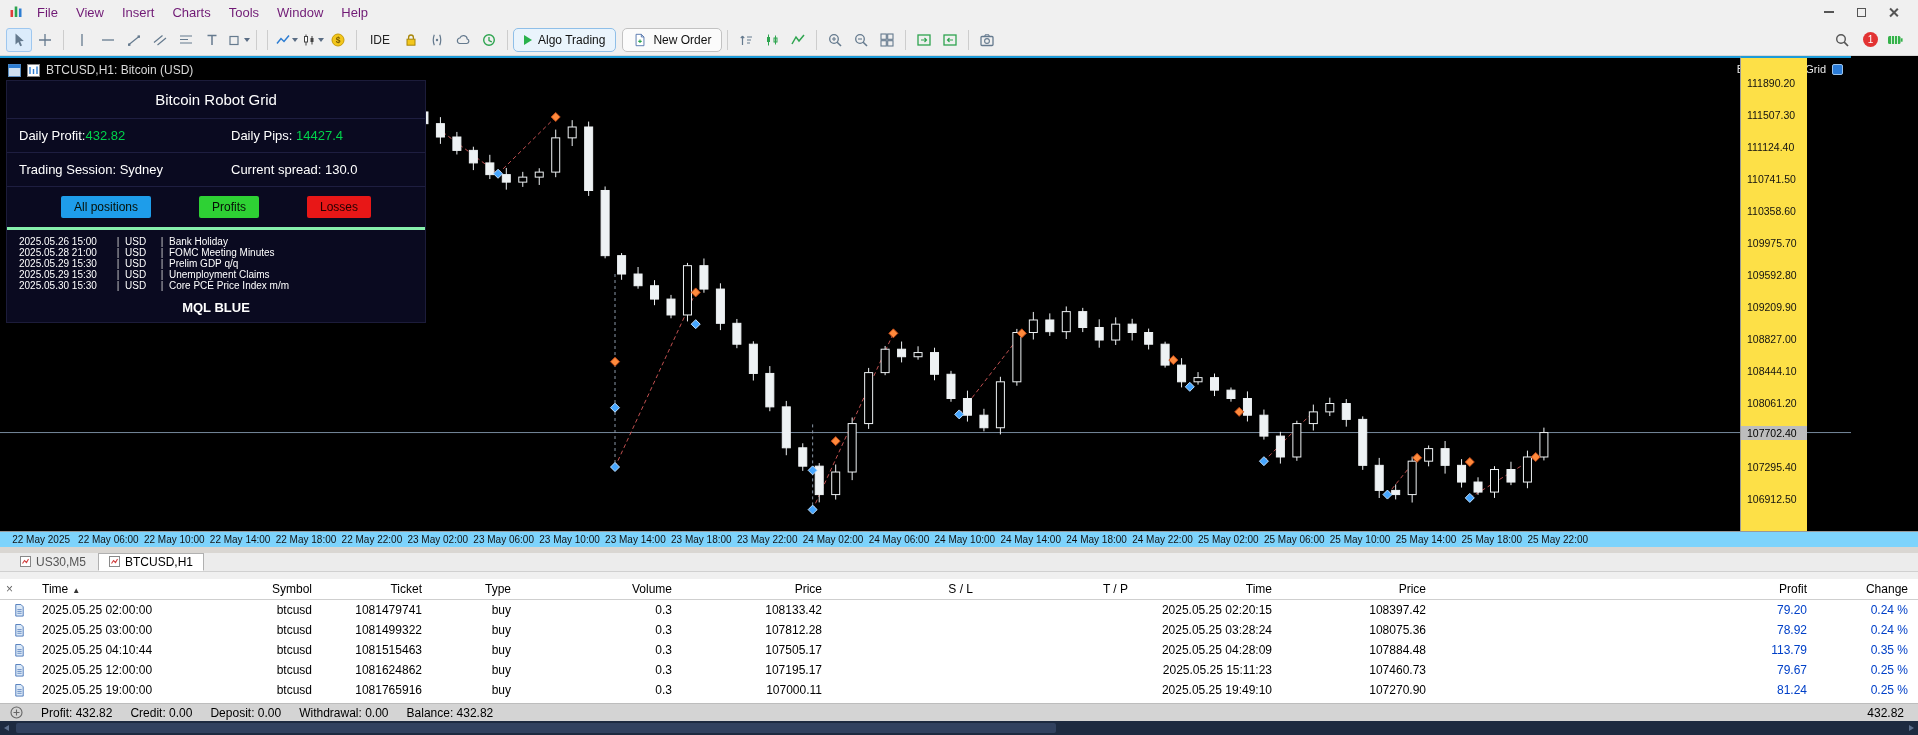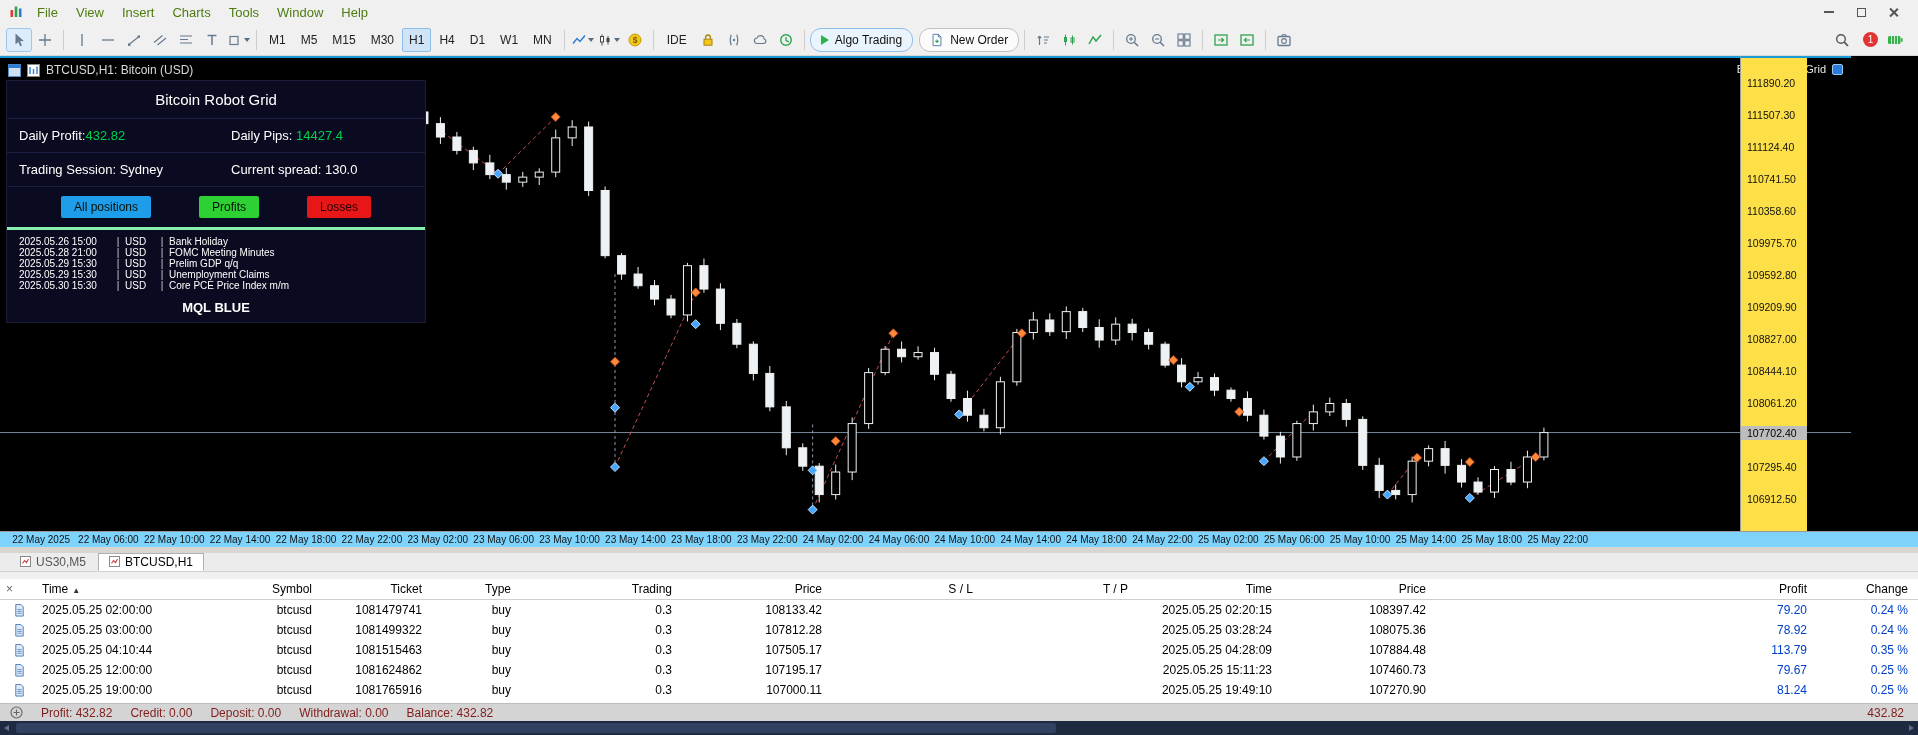--- a/index.html
+++ b/index.html
@@ -2,21 +2,21 @@
 <html><head>
 <meta charset="utf-8">
 <style>
   * { margin:0; padding:0; box-sizing:border-box; }
   body { width:1918px; height:735px; font-family:"Liberation Sans", sans-serif; background:#fff; }
   .app { position:relative; width:1918px; height:735px; overflow:hidden; background:#f0f0f0;
          --cols: 36px 164px 120px 110px 89px 161px 150px 151px 155px 144px 154px 381px 101px; }
 
   
   .menubar { position:absolute; top:0; left:0; width:100%; height:24px; background:#f0f0f0;
-             display:flex; align-items:center; padding:0 6px; font-size:13px; color:#4d7c0f; }
+             display:flex; align-items:center; padding:0 6px; font-size:13px; color:#701a75; }
   .mt-logo { width:16px; height:16px; margin:0 4px 0 2px; }
   .mt-logo svg { width:16px; height:16px; display:block; }
   .menu-item { padding:3px 9px; cursor:default; }
   .win-controls { margin-left:auto; display:flex; gap:18px; padding-right:12px; align-items:center; }
   .wc { display:flex; align-items:center; justify-content:center; width:14px; height:14px; }
   .min-glyph { width:10px; height:0; border-bottom:2px solid #555; }
   .max-glyph { width:9px; height:9px; border:1.5px solid #555; }
   .close-x { position:relative; width:11px; height:11px; }
   .close-x::before, .close-x::after { content:""; position:absolute; left:5px; top:0; width:1.6px; height:11px; background:#555; }
   .close-x::before { transform:rotate(45deg); } .close-x::after { transform:rotate(-45deg); }
@@ -29,21 +29,21 @@
   .tb.pressed { background:#dcecfb; border:1px solid #9ec7ef; }
   .tb svg { width:16px; height:16px; display:block; }
   .caret { width:0; height:0; border-left:3.5px solid transparent; border-right:3.5px solid transparent;
            border-top:4px solid #5a6d84; margin-left:1px; }
   .sep { width:1px; height:20px; background:#cdcdcd; margin:0 5px; flex:none; }
   .tf-group { display:flex; gap:1px; }
   .tf { padding:4px 6px; font-size:12px; color:#222; border-radius:2px; border:1px solid transparent; background:transparent; }
   .tf.active { background:#cfe4f7; border-color:#8fbfe8; }
   .tb-text { font-size:12px; padding:4px 8px; background:transparent; border:none; color:#222; }
   .btn-labeled { display:flex; align-items:center; gap:6px; font-size:12px; color:#111; background:#fbfbfb;
-                 border:1px solid #c2c2c2; border-radius:11px; padding:3px 10px; height:24px; flex:none; }
+                 border:1px solid #c2c2c2; border-radius:5px; padding:3px 10px; height:24px; flex:none; }
   .btn-labeled.algo { background:#eaf4fc; border-color:#8fbfe8; }
   .play-icon { width:0; height:0; border-top:5px solid transparent; border-bottom:5px solid transparent; border-left:8px solid #2bb24c; }
   .tbar-right { margin-left:auto; display:flex; align-items:center; gap:8px; padding-right:8px; }
   .badge { min-width:15px; height:15px; border-radius:8px; background:#e23333; color:#fff; font-size:10px;
            display:flex; align-items:center; justify-content:center; padding:0 3px; }
   .battery svg { width:18px; height:16px; display:block; }
 
   
   .chartwin { position:absolute; top:56px; left:0; width:1918px; height:613px; background:#000; }
   .plot { position:absolute; top:0; left:0; width:1851px; height:475px; background:#000; border-top:2px solid #1d9bd8; overflow:hidden; }
@@ -96,21 +96,21 @@
   .trow { display:grid; grid-template-columns:var(--cols); height:20px; align-items:center; font-size:12px; background:#fff; }
   .cell { padding-right:8px; text-align:right; white-space:nowrap; overflow:hidden; }
   .cell.left { text-align:left; padding-left:6px; padding-right:0; }
   .cell.icon { text-align:left; padding-left:14px; display:flex; align-items:center; }
   .cell.icon svg { width:11px; height:13px; display:block; }
   .bluev { color:#0040c8; }
   .sort-arrow { font-size:8px; color:#333; margin-left:4px; }
   .tb-close { color:#666; font-size:12px; padding-left:8px; }
 
   .tb-footer { position:absolute; top:703px; left:0; width:100%; height:18px; background:#d4d4d4;
-               border-top:1px solid #bdbdbd; display:flex; align-items:center; gap:18px; padding:0 10px; font-size:12px; color:#7f1d1d; }
+               border-top:1px solid #bdbdbd; display:flex; align-items:center; gap:18px; padding:0 10px; font-size:12px; color:#000000; }
   .sum-ic svg { width:13px; height:13px; display:block; }
   .tb-total { margin-left:auto; padding-right:4px; }
 
   
   .bottom-scroll { position:absolute; top:721px; left:0; width:100%; height:14px; background:#1d2a40; }
   .bs-thumb { position:absolute; left:16px; top:2px; width:1040px; height:10px; background:#31415f; border-radius:2px; }
   .bs-arrow { position:absolute; top:4px; width:0; height:0; }
   .bs-arrow.l { left:4px; border-top:3.5px solid transparent; border-bottom:3.5px solid transparent; border-right:5px solid #5d6f8c; }
   .bs-arrow.r { right:4px; border-top:3.5px solid transparent; border-bottom:3.5px solid transparent; border-left:5px solid #5d6f8c; }
 </style>
@@ -194,31 +194,20 @@
         </svg>
       </button>
     <button class="tb wide">
         <svg viewBox="0 0 16 16">
           <rect x="3" y="4.5" width="8" height="8" fill="none" stroke="#657a8e" stroke-width="1.2"></rect>
         </svg>
         <span class="caret"></span>
       </button>
     <span class="sep"></span>
 
-    <div class="tf-group" id="tf-group">
-        <button class="tf">M1</button>
-        <button class="tf">M5</button>
-        <button class="tf">M15</button>
-        <button class="tf">M30</button>
-        <button class="tf active">H1</button>
-        <button class="tf">H4</button>
-        <button class="tf">D1</button>
-        <button class="tf">W1</button>
-        <button class="tf">MN</button>
-      </div>
     <span class="sep"></span>
 
     <button class="tb wide">
         <svg viewBox="0 0 16 16">
           <path d="M2 11.5 L6 6.5 L9 9.5 L14 3.5" stroke="#2d7dd2" fill="none" stroke-width="1.5"></path>
         </svg>
         <span class="caret"></span>
       </button>
     <button class="tb wide">
         <svg viewBox="0 0 16 16">
@@ -736,21 +725,21 @@
       </div>
     </div>
 
   <div class="tb-gap"></div>
   <div class="tb-header" id="tb-header">
       <div class="cell left tb-close">×</div>
       <div class="cell left">Time<span class="sort-arrow">▲</span></div>
       <div class="cell">Symbol</div>
       <div class="cell">Ticket</div>
       <div class="cell">Type</div>
-      <div class="cell">Trading</div>
+      <div class="cell">Volume</div>
       <div class="cell">Price</div>
       <div class="cell">S / L</div>
       <div class="cell">T / P</div>
       <div class="cell">Time</div>
       <div class="cell">Price</div>
       <div class="cell">Profit</div>
       <div class="cell">Change</div>
     </div>
   <div class="tb-rows" id="tb-rows">
       <div class="trow">

